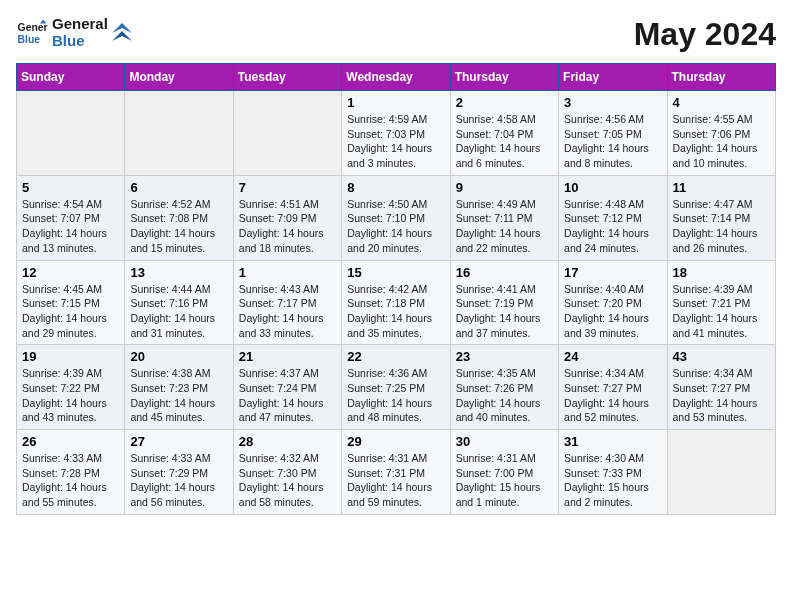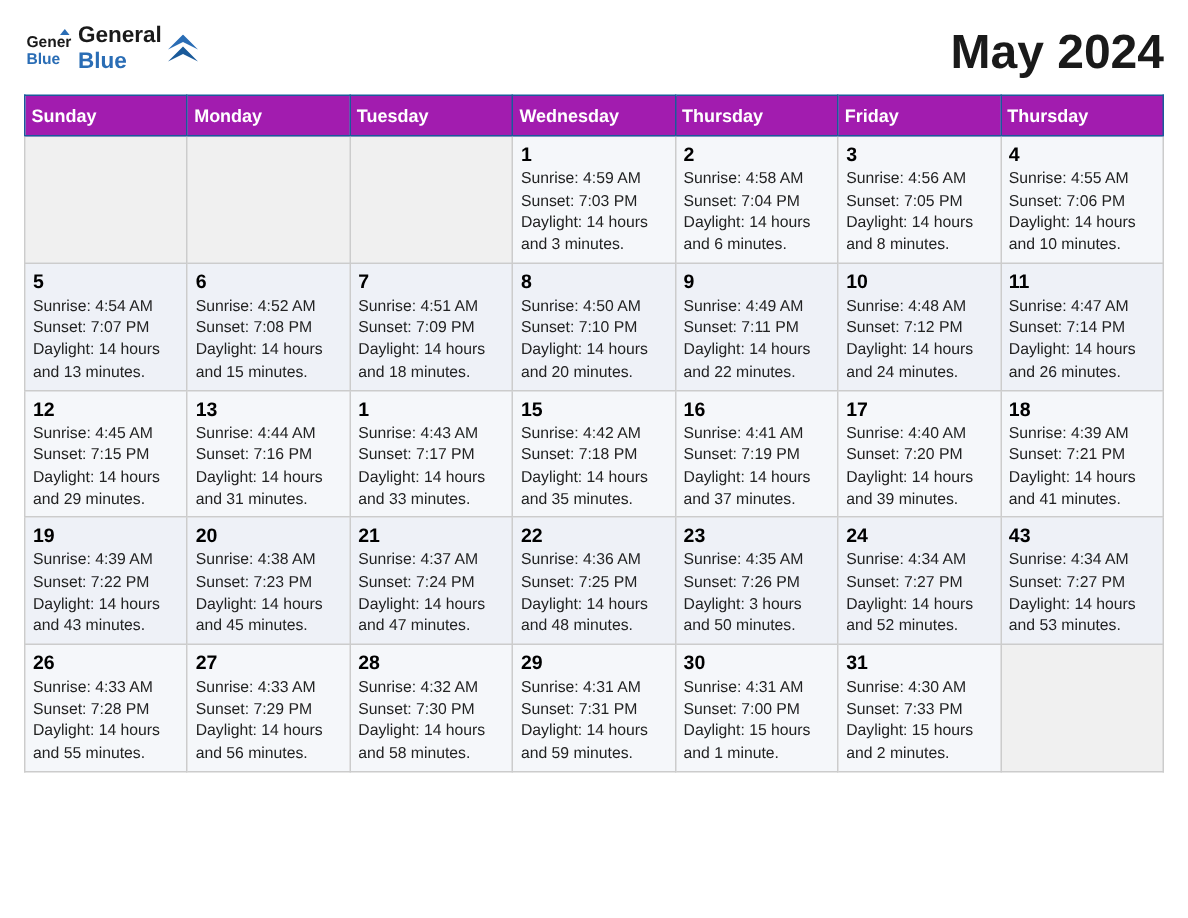--- a/index.html
+++ b/index.html
@@ -216,21 +216,21 @@
         <td>
           <span class="day-num">21</span>
           <div class="day-info"><span>Sunrise: 4:37 AM</span><br><span>Sunset: 7:24 PM</span><br><span>Daylight: 14 hours and 47 minutes.</span></div>
         </td>
         <td>
           <span class="day-num">22</span>
           <div class="day-info"><span>Sunrise: 4:36 AM</span><br><span>Sunset: 7:25 PM</span><br><span>Daylight: 14 hours and 48 minutes.</span></div>
         </td>
         <td>
           <span class="day-num">23</span>
-          <div class="day-info"><span>Sunrise: 4:35 AM</span><br><span>Sunset: 7:26 PM</span><br><span>Daylight: 3 hours and 50 minutes.</span></div>
+          <div class="day-info"><span>Sunrise: 4:35 AM</span><br><span>Sunset: 7:26 PM</span><br><span>Daylight: 14 hours and 40 minutes.</span></div>
         </td>
         <td>
           <span class="day-num">24</span>
           <div class="day-info"><span>Sunrise: 4:34 AM</span><br><span>Sunset: 7:27 PM</span><br><span>Daylight: 14 hours and 52 minutes.</span></div>
         </td>
         <td>
           <span class="day-num">43</span>
           <div class="day-info"><span>Sunrise: 4:34 AM</span><br><span>Sunset: 7:27 PM</span><br><span>Daylight: 14 hours and 53 minutes.</span></div>
         </td>
       </tr>

